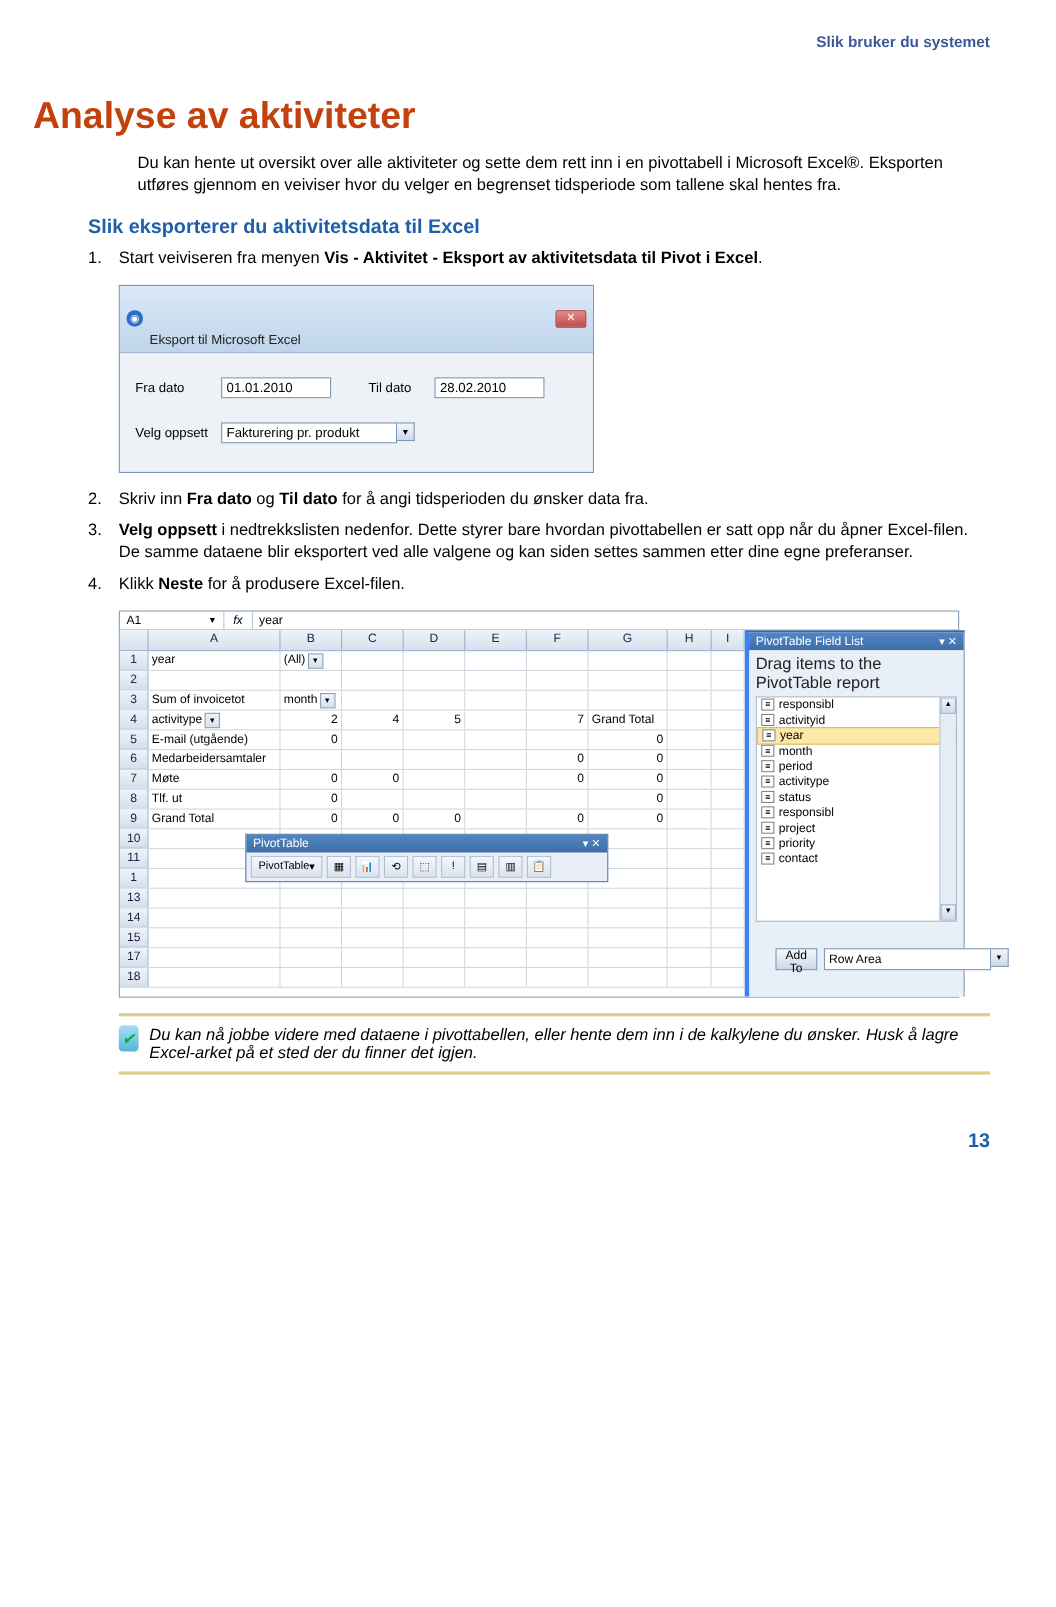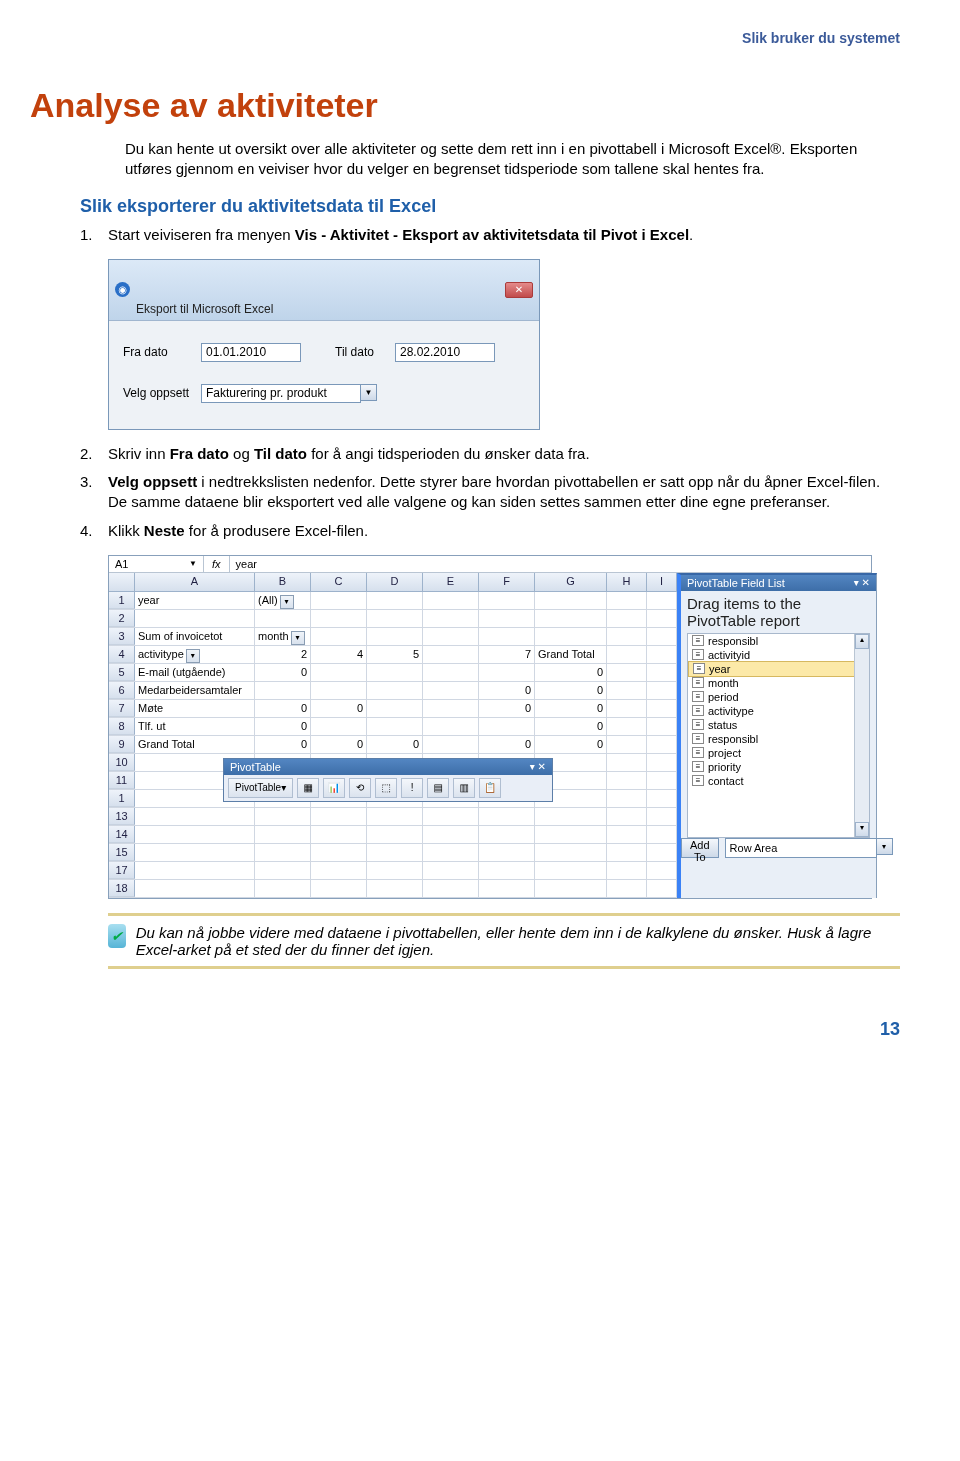--- a/index.html
+++ b/index.html
@@ -194,21 +194,21 @@
     width:12px; height:11px; border:1px solid #888;
     display:inline-flex; align-items:center; justify-content:center;
     font-size:8px; background:#fff;
   }
   .fl-scroll {
     position:absolute; right:0; top:0; bottom:0; width:15px;
     background:#e6ecf4; border-left:1px solid #b9c5d3;
     display:flex; flex-direction:column; justify-content:space-between;
   }
   .fl-sbtn { height:15px; border:1px solid #9db2cb; background:linear-gradient(#eef3fa,#cfdbea); text-align:center; font-size:8px; }
-  .fl-bottom { display:flex; gap:6px; padding: 0; align-items:center; }
+  .fl-bottom { display:flex; gap:6px; padding: 24px; align-items:center; }
   .fl-btn {
     border:1px solid #7a98b9; background: linear-gradient(#f4f7fb,#cdd9e8);
     height:20px; padding:0 8px; font-size:11px;
   }
   .fl-select { flex:1; display:flex; }
   .fl-sel-input {
     flex:1; border:1px solid #7a98b9; background:#fff; height:20px; padding:0 4px; font-size:11px;
     font-family: Tahoma, Arial, sans-serif;
   }
 

